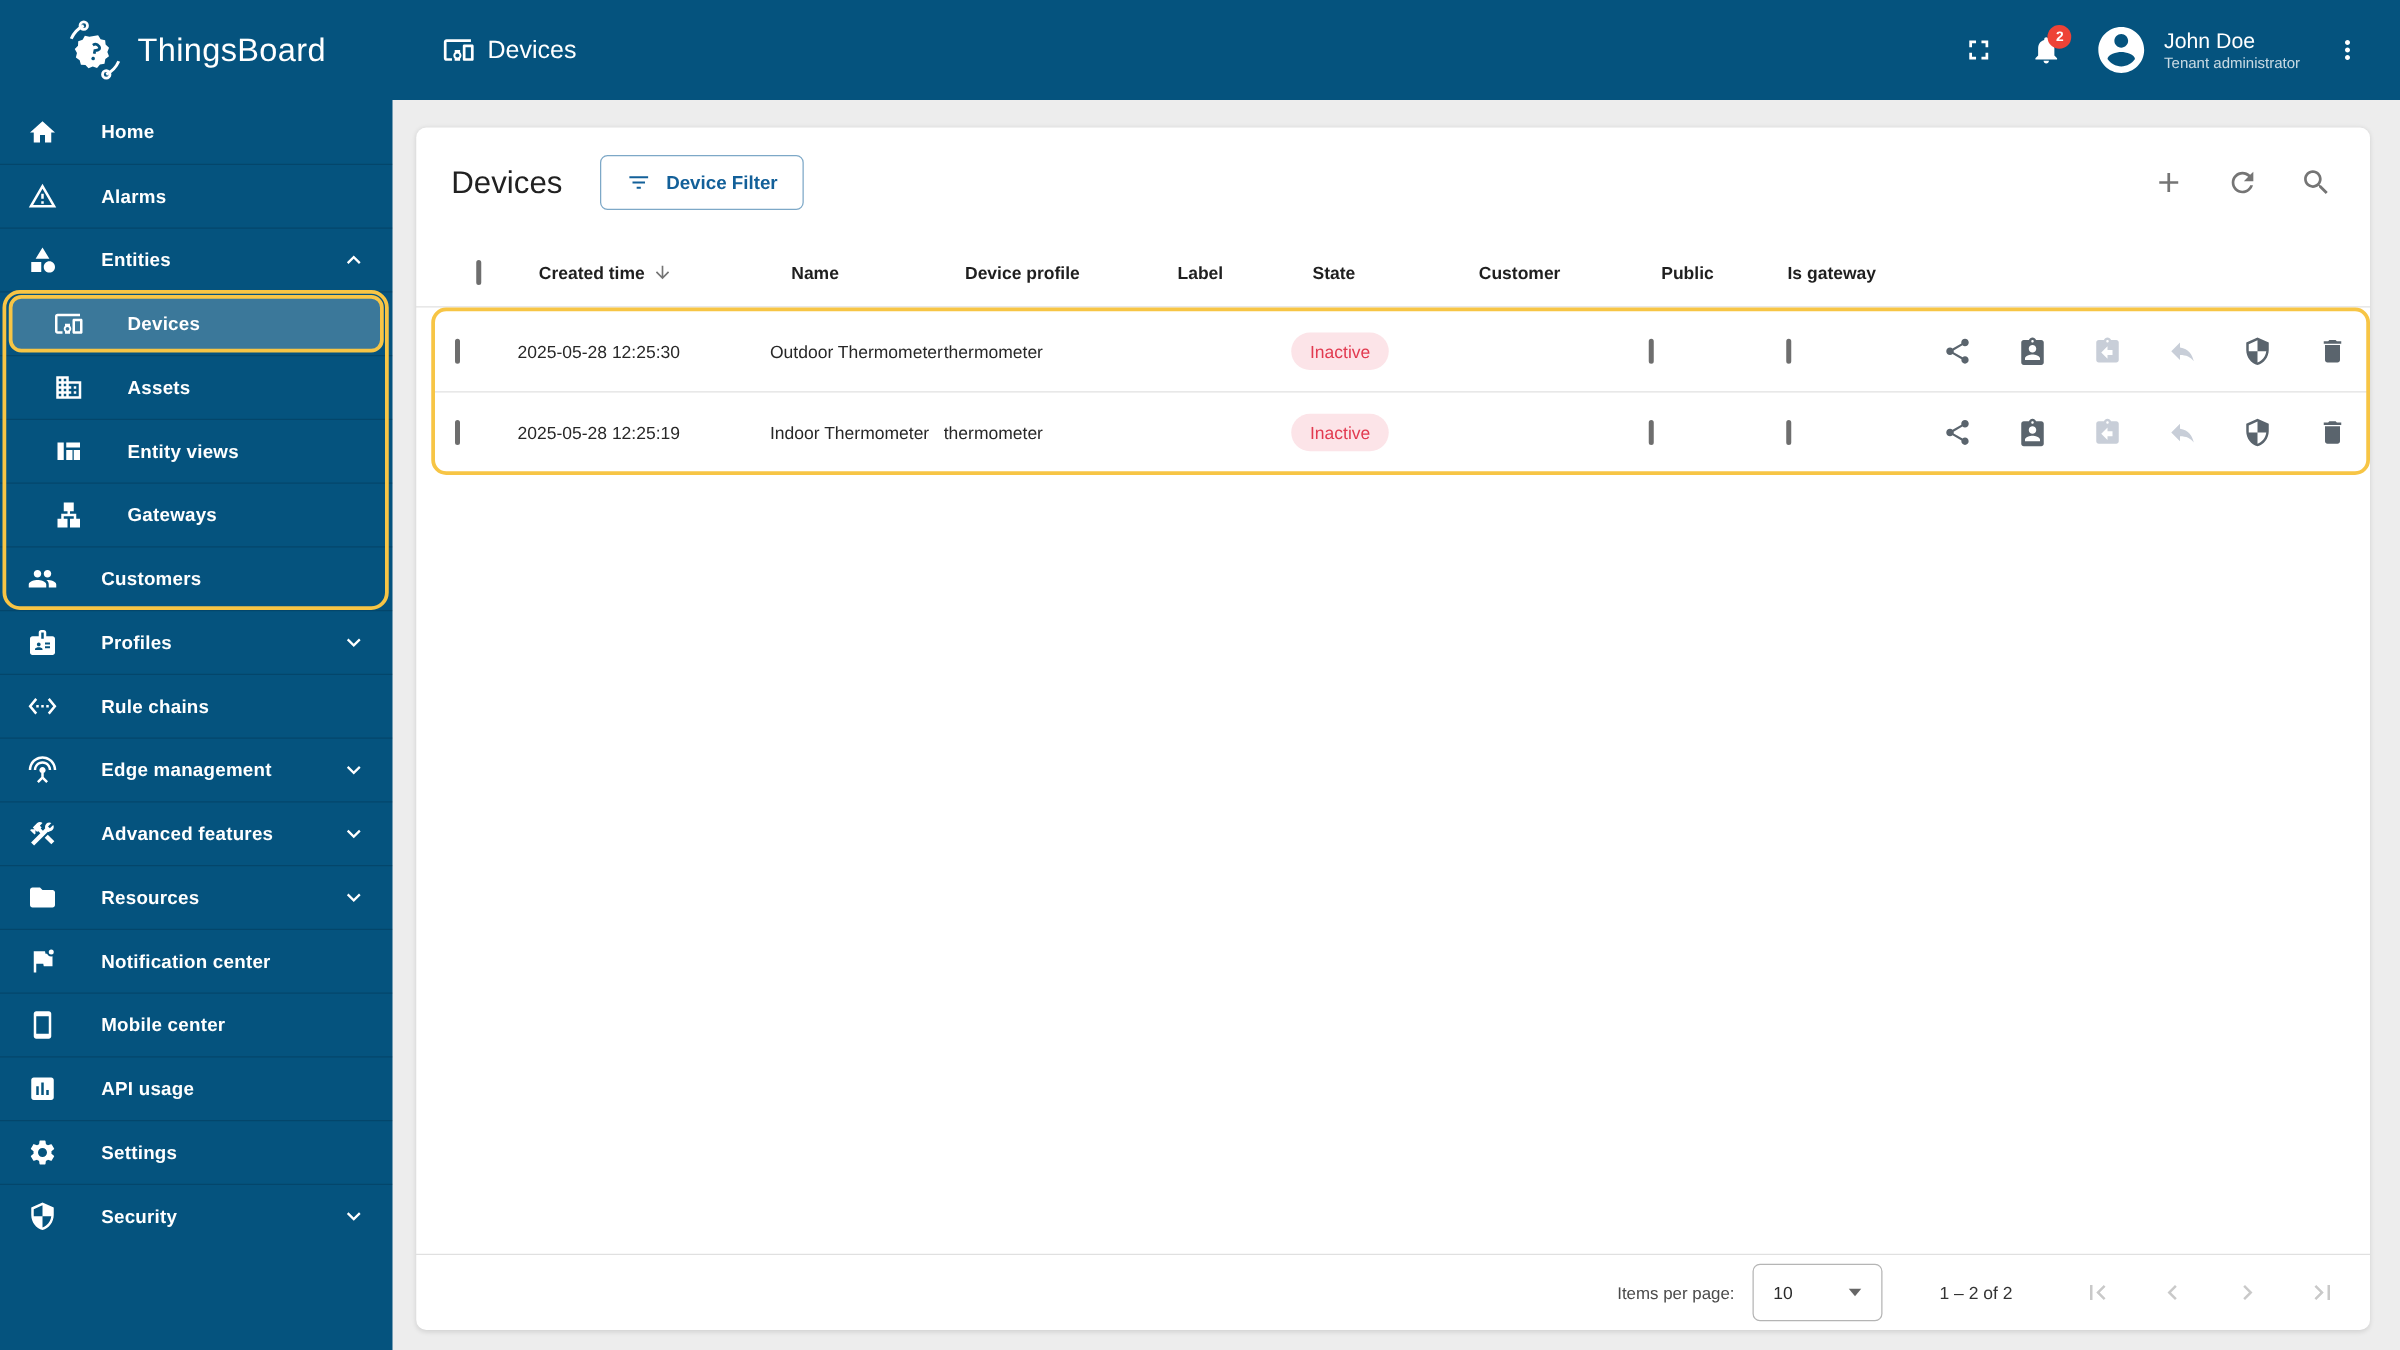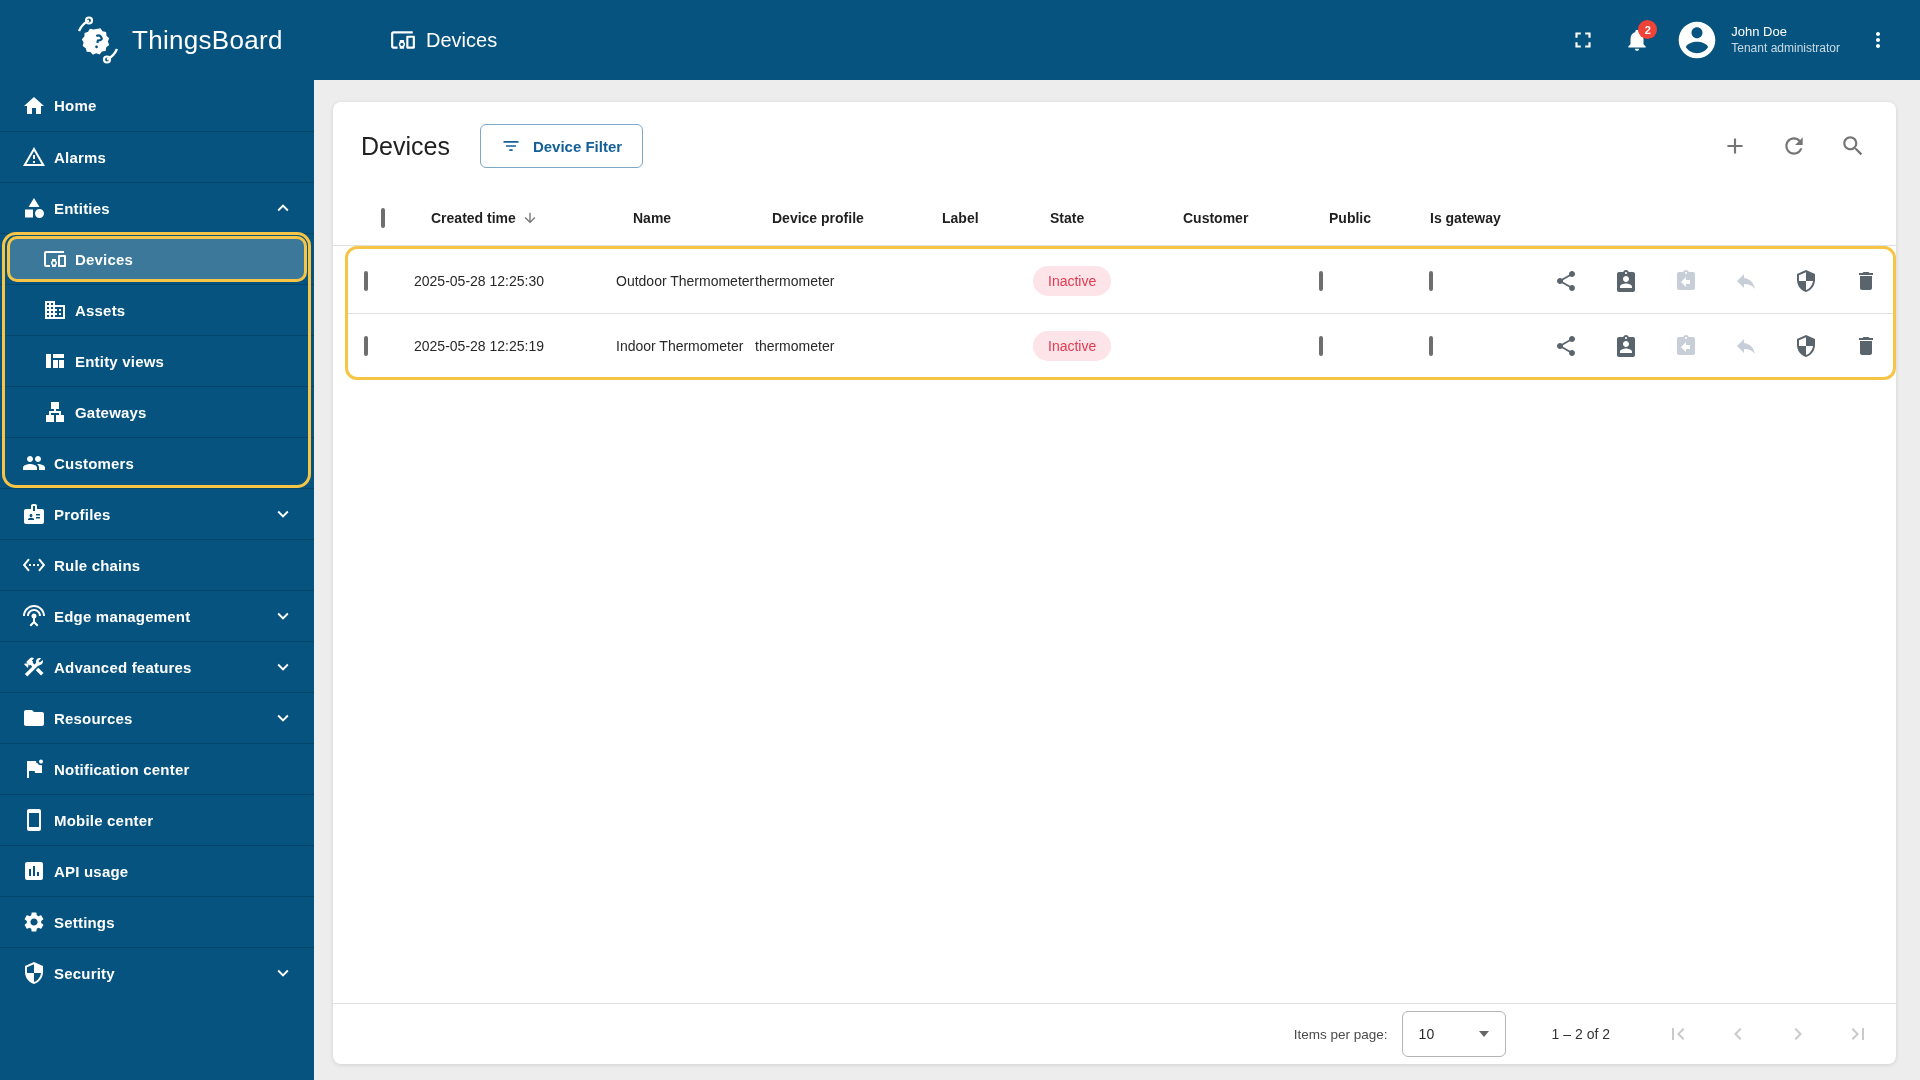--- a/index.html
+++ b/index.html
@@ -10,36 +10,36 @@
     --primary:#05537E;
     --yellow:#F7C545;
     --divider:rgba(0,0,0,0.15);
   }
   svg{display:block;}
   button{background:none;border:none;cursor:pointer;font-family:inherit;}
 
   
   .topbar{position:absolute;left:0;top:0;width:1920px;height:80px;background:var(--primary);
     display:flex;align-items:center;color:#fff;z-index:20;}
-  .logo-area{width:314px;display:flex;align-items:center;padding-left:38px;flex:none;margin-left:36px;}
+  .logo-area{width:314px;display:flex;align-items:center;padding-left:52px;flex:none;}
   .logo-title{font-size:26px;font-weight:500;letter-spacing:.3px;margin-left:10px;}
   .breadcrumb{display:flex;align-items:center;margin-left:40px;gap:10px;font-size:20px;font-weight:500;}
   .topbar-right{margin-left:auto;display:flex;align-items:center;gap:10px;padding-right:22px;}
   .top-icon-btn{width:44px;height:44px;display:flex;align-items:center;justify-content:center;color:#fff;position:relative;}
   .badge{position:absolute;top:2px;right:2px;min-width:19px;height:19px;border-radius:10px;background:#EE4337;
     color:#fff;font-size:11px;font-weight:700;display:flex;align-items:center;justify-content:center;padding:0 4px;}
   .user-chip{display:flex;align-items:center;gap:12px;margin-left:6px;}
   .user-texts{display:flex;flex-direction:column;line-height:1.25;}
-  .user-name{font-size:13px;color:#fff;}
+  .user-name{font-size:17px;color:#fff;}
   .user-role{font-size:12px;color:rgba(255,255,255,0.78);}
   .more-btn{width:40px;height:44px;display:flex;align-items:center;justify-content:center;color:#fff;margin-left:8px;}
 
   
   .sidebar{position:absolute;left:0;top:80px;width:314px;height:1000px;background:var(--primary);color:#fff;}
-  .nav-item{position:relative;height:51px;display:flex;align-items:center;padding-left:22px;cursor:pointer;}
+  .nav-item{position:relative;height:51px;display:flex;align-items:center;padding-left:22px;cursor:pointer;gap:27px;}
   .nav-item + .nav-item{border-top:1px solid var(--divider);}
   .nav-icon{width:24px;height:24px;flex:none;color:#fff;margin-right:8px;position:relative;z-index:2;}
   .nav-label{font-size:15px;font-weight:600;letter-spacing:.2px;position:relative;z-index:2;}
   .nav-chevron{position:absolute;right:20px;top:50%;transform:translateY(-50%);color:#fff;z-index:2;}
   .nav-item.sub{padding-left:43px;}
   .entities-group-outline{position:absolute;left:2px;right:3px;top:152px;height:256px;
     border:3px solid var(--yellow);border-radius:14px;pointer-events:none;z-index:5;}
   .nav-item.selected .sel-bg{position:absolute;left:7px;right:7px;top:2px;bottom:2px;
     background:rgba(255,255,255,0.22);border:3px solid var(--yellow);border-radius:10px;z-index:1;}
 

